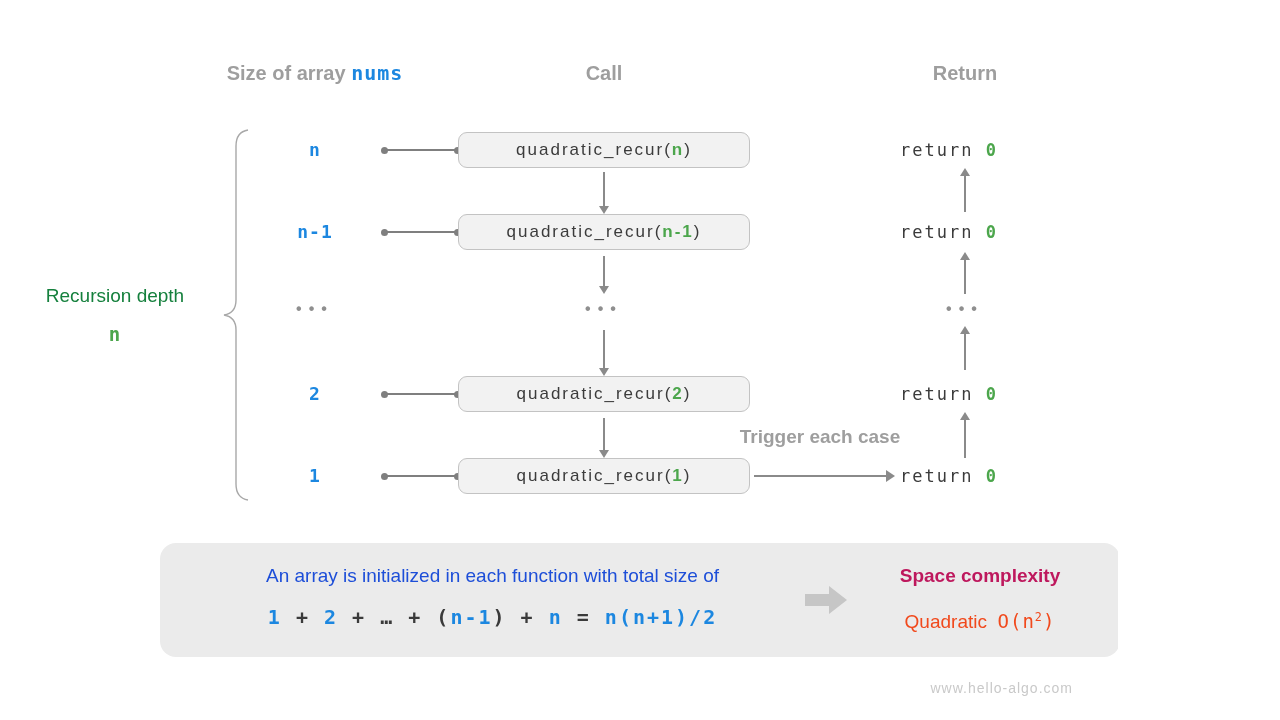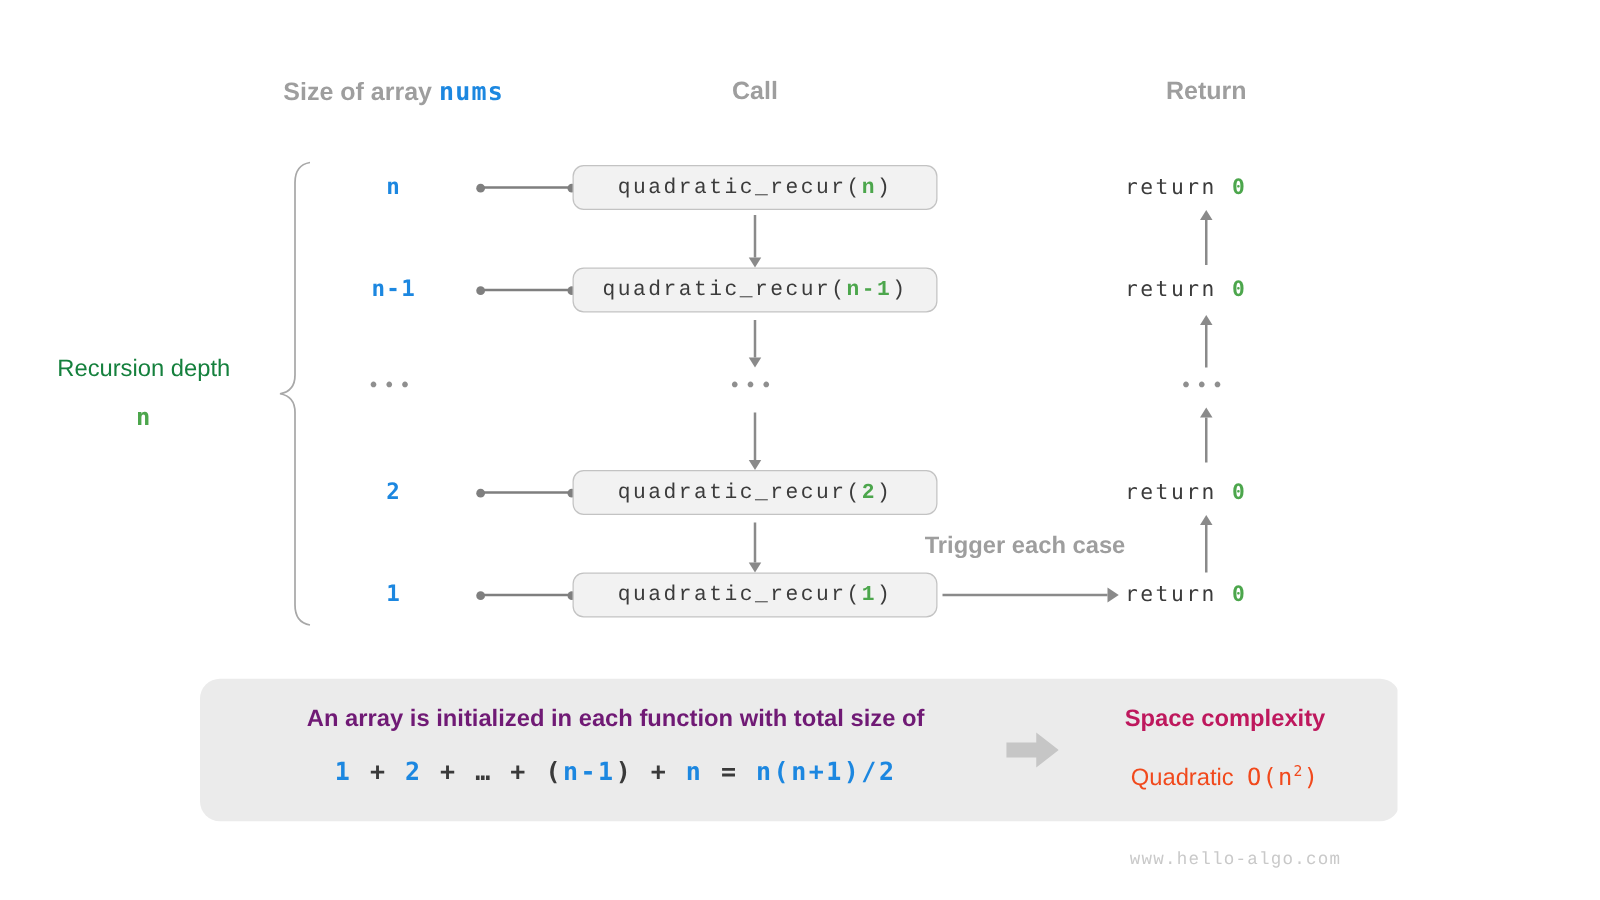--- a/index.html
+++ b/index.html
@@ -29,21 +29,21 @@
   .conn{position:absolute;height:2px;background:#7f7f7f;}
   .conn::before,.conn::after{content:"";position:absolute;width:7px;height:7px;border-radius:50%;
         background:#7f7f7f;top:-2.5px;}
   .conn::before{left:-3px;}
   .conn::after{right:-2px;}
 
   
   .call-box{position:absolute;left:458px;width:292px;height:36px;box-sizing:border-box;
         background:#f2f2f2;border:1.5px solid #c3c3c3;border-radius:9px;
         display:flex;align-items:center;justify-content:center;
-        font-family:Liberation Mono, monospace;font-size:17px;letter-spacing:2px;color:#3b3b3b;}
+        font-family:Liberation Sans, sans-serif;font-size:17px;letter-spacing:2px;color:#3b3b3b;}
   .call-box .arg{font-weight:bold;}
 
   
   .ret{position:absolute;left:900px;width:130px;text-align:left;line-height:26px;
         font-family:"DejaVu Sans Mono",monospace;font-size:17px;letter-spacing:2px;color:#3b3b3b;}
   .ret .val{font-weight:bold;}
 
   
   .dots{font-size:16px;letter-spacing:7px;color:#8f8f8f;line-height:24px;font-weight:bold;}
 
@@ -60,31 +60,31 @@
   .ha{position:absolute;height:2px;background:#8a8a8a;}
   .ha::after{content:"";position:absolute;right:-9px;top:-5px;
         border-top:6px solid transparent;border-bottom:6px solid transparent;
         border-left:9px solid #8a8a8a;}
 
   .trigger{font-size:19px;font-weight:bold;color:#9e9e9e;line-height:24px;}
 
   
   .summary{position:absolute;left:160px;top:543px;width:960px;height:114px;
         background:#ebebeb;border-radius:16px;}
-  .sum-line1{font-size:19px;color:#701a75;line-height:26px;font-weight:bold;}
+  .sum-line1{font-size:19px;color:#1d4ed8;line-height:26px;}
   .formula{font-family:"DejaVu Sans Mono",monospace;font-size:20px;font-weight:bold;
         letter-spacing:2px;line-height:28px;}
   .formula .seg-blue{color:#1c87e0;}
   .formula .seg-dark{color:#3a3a3a;}
   .sum-title{font-size:19px;font-weight:bold;color:#be185d;line-height:26px;}
   .sum-value{font-size:19px;font-weight:normal;color:#f1491c;line-height:28px;}
   .sum-value .bigO{font-family:"DejaVu Sans Mono",monospace;letter-spacing:1px;}
   .sum-value sup{font-size:0.62em;}
 
-  .footer{font-family:Liberation Mono, monospace;font-size:14px;color:#c9c9c9;letter-spacing:1px;}
+  .footer{font-family:Liberation Sans, sans-serif;font-size:14px;color:#c9c9c9;letter-spacing:1px;}
 
   svg{display:block;}
 </style>
 </head>
 <body>
 
 <div id="canvas">
 
   <div class="abs colhead center" style="left:205px;top:60px;width:220px;">
     <span>Size of array </span><span class="code blue">nums</span>

